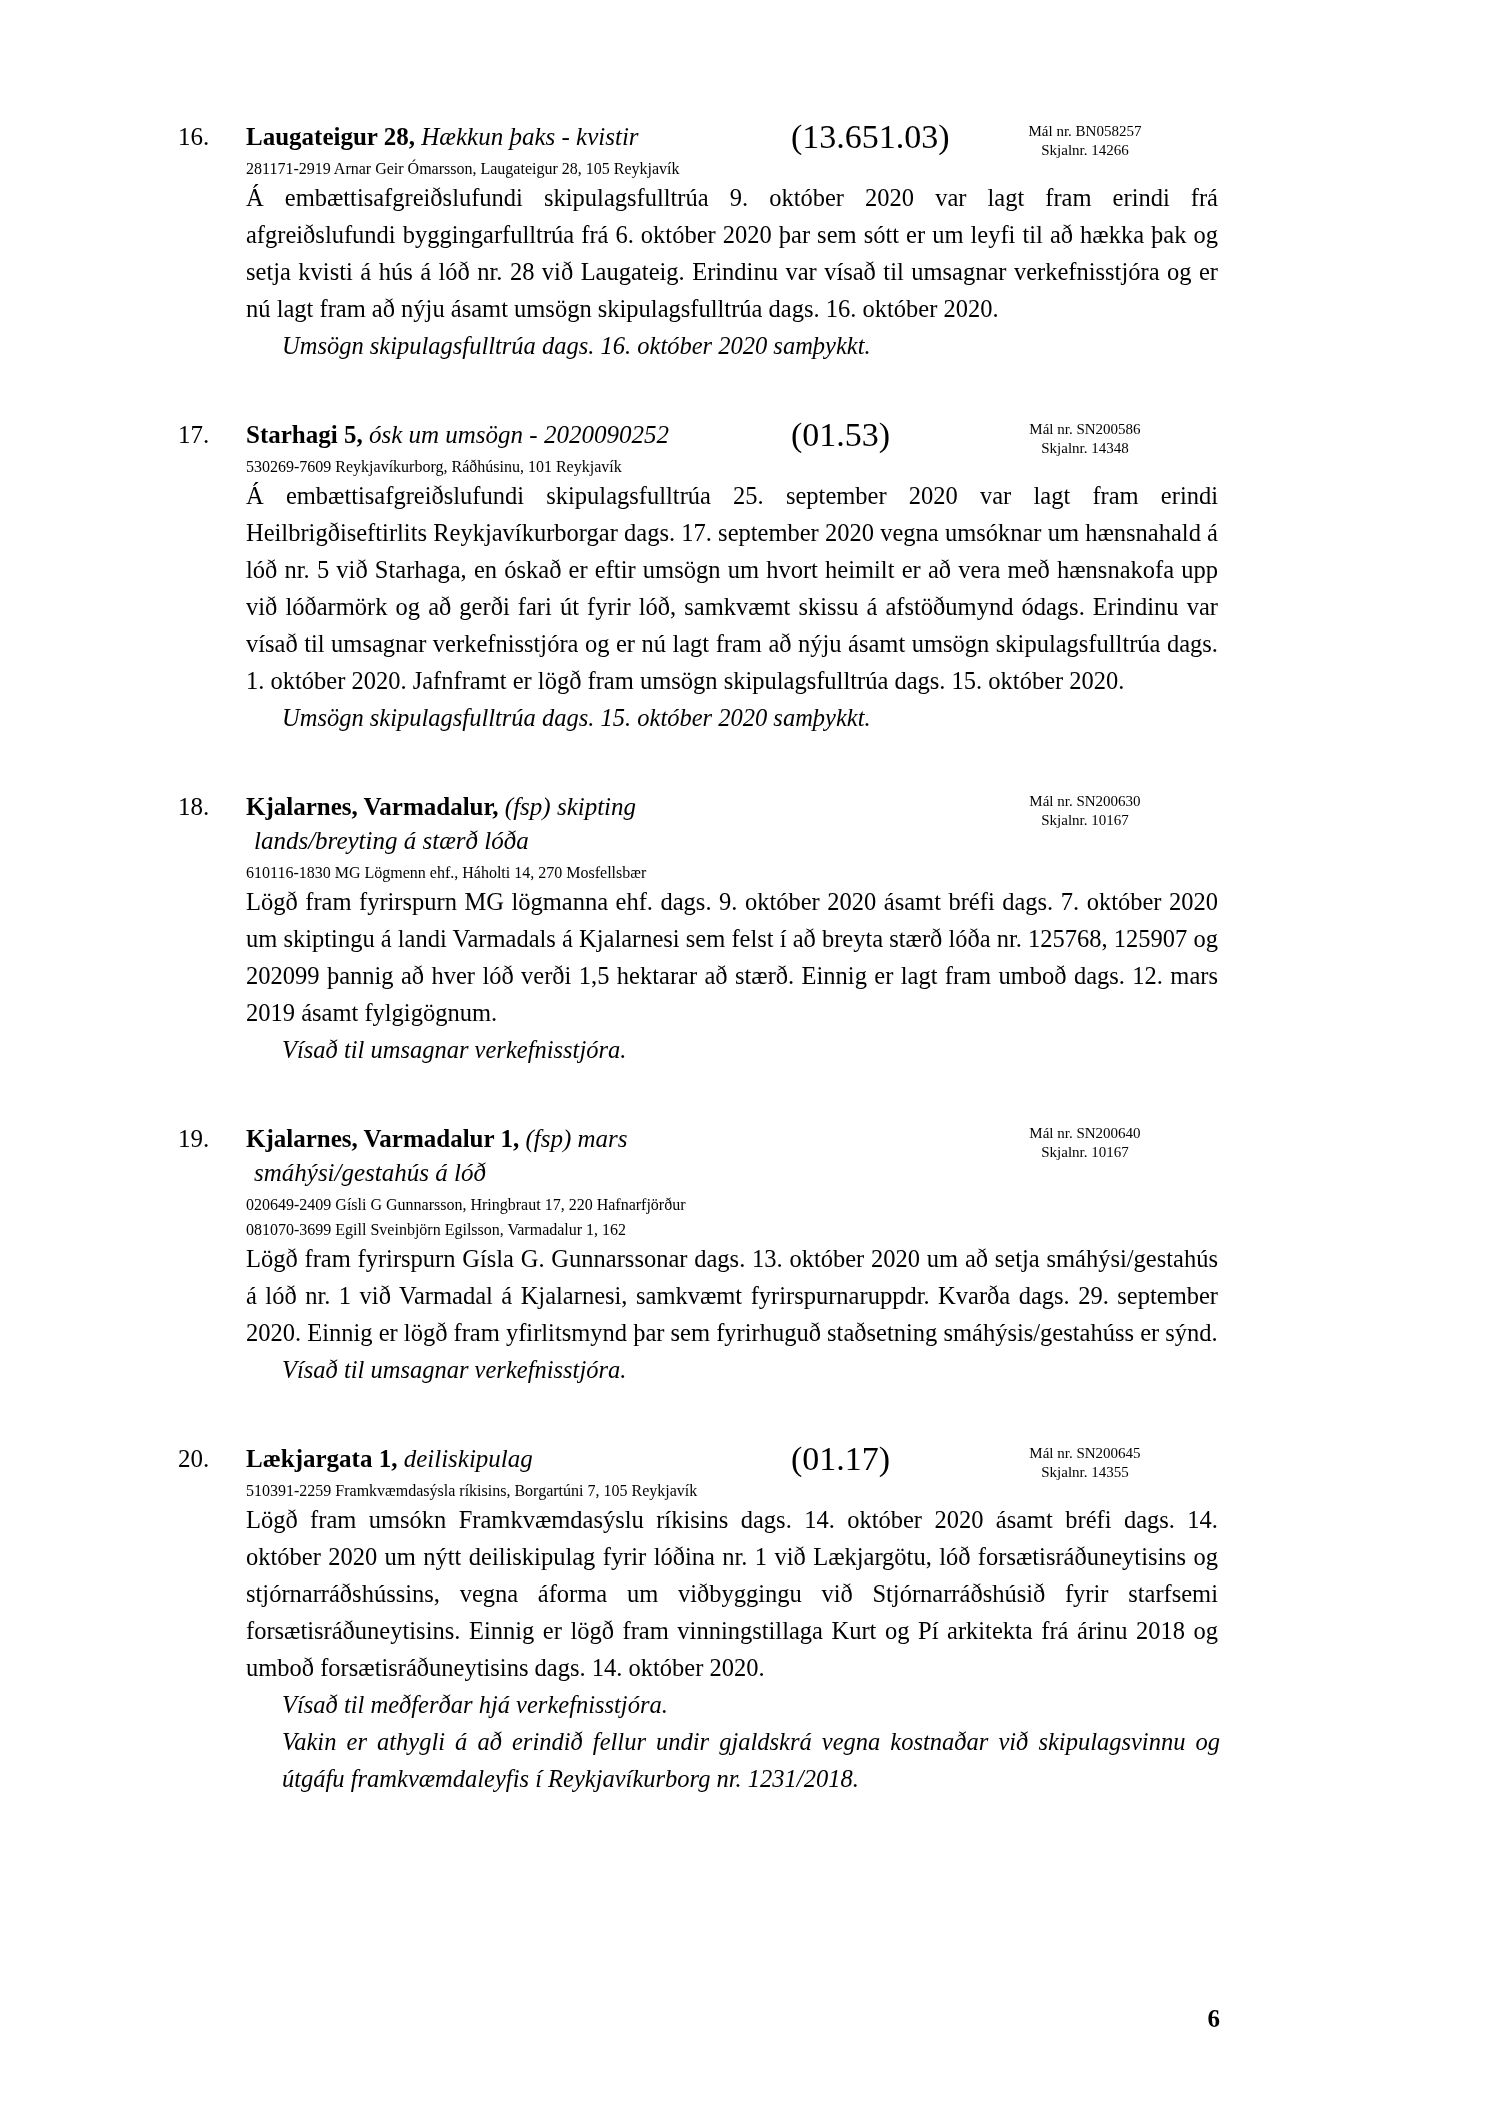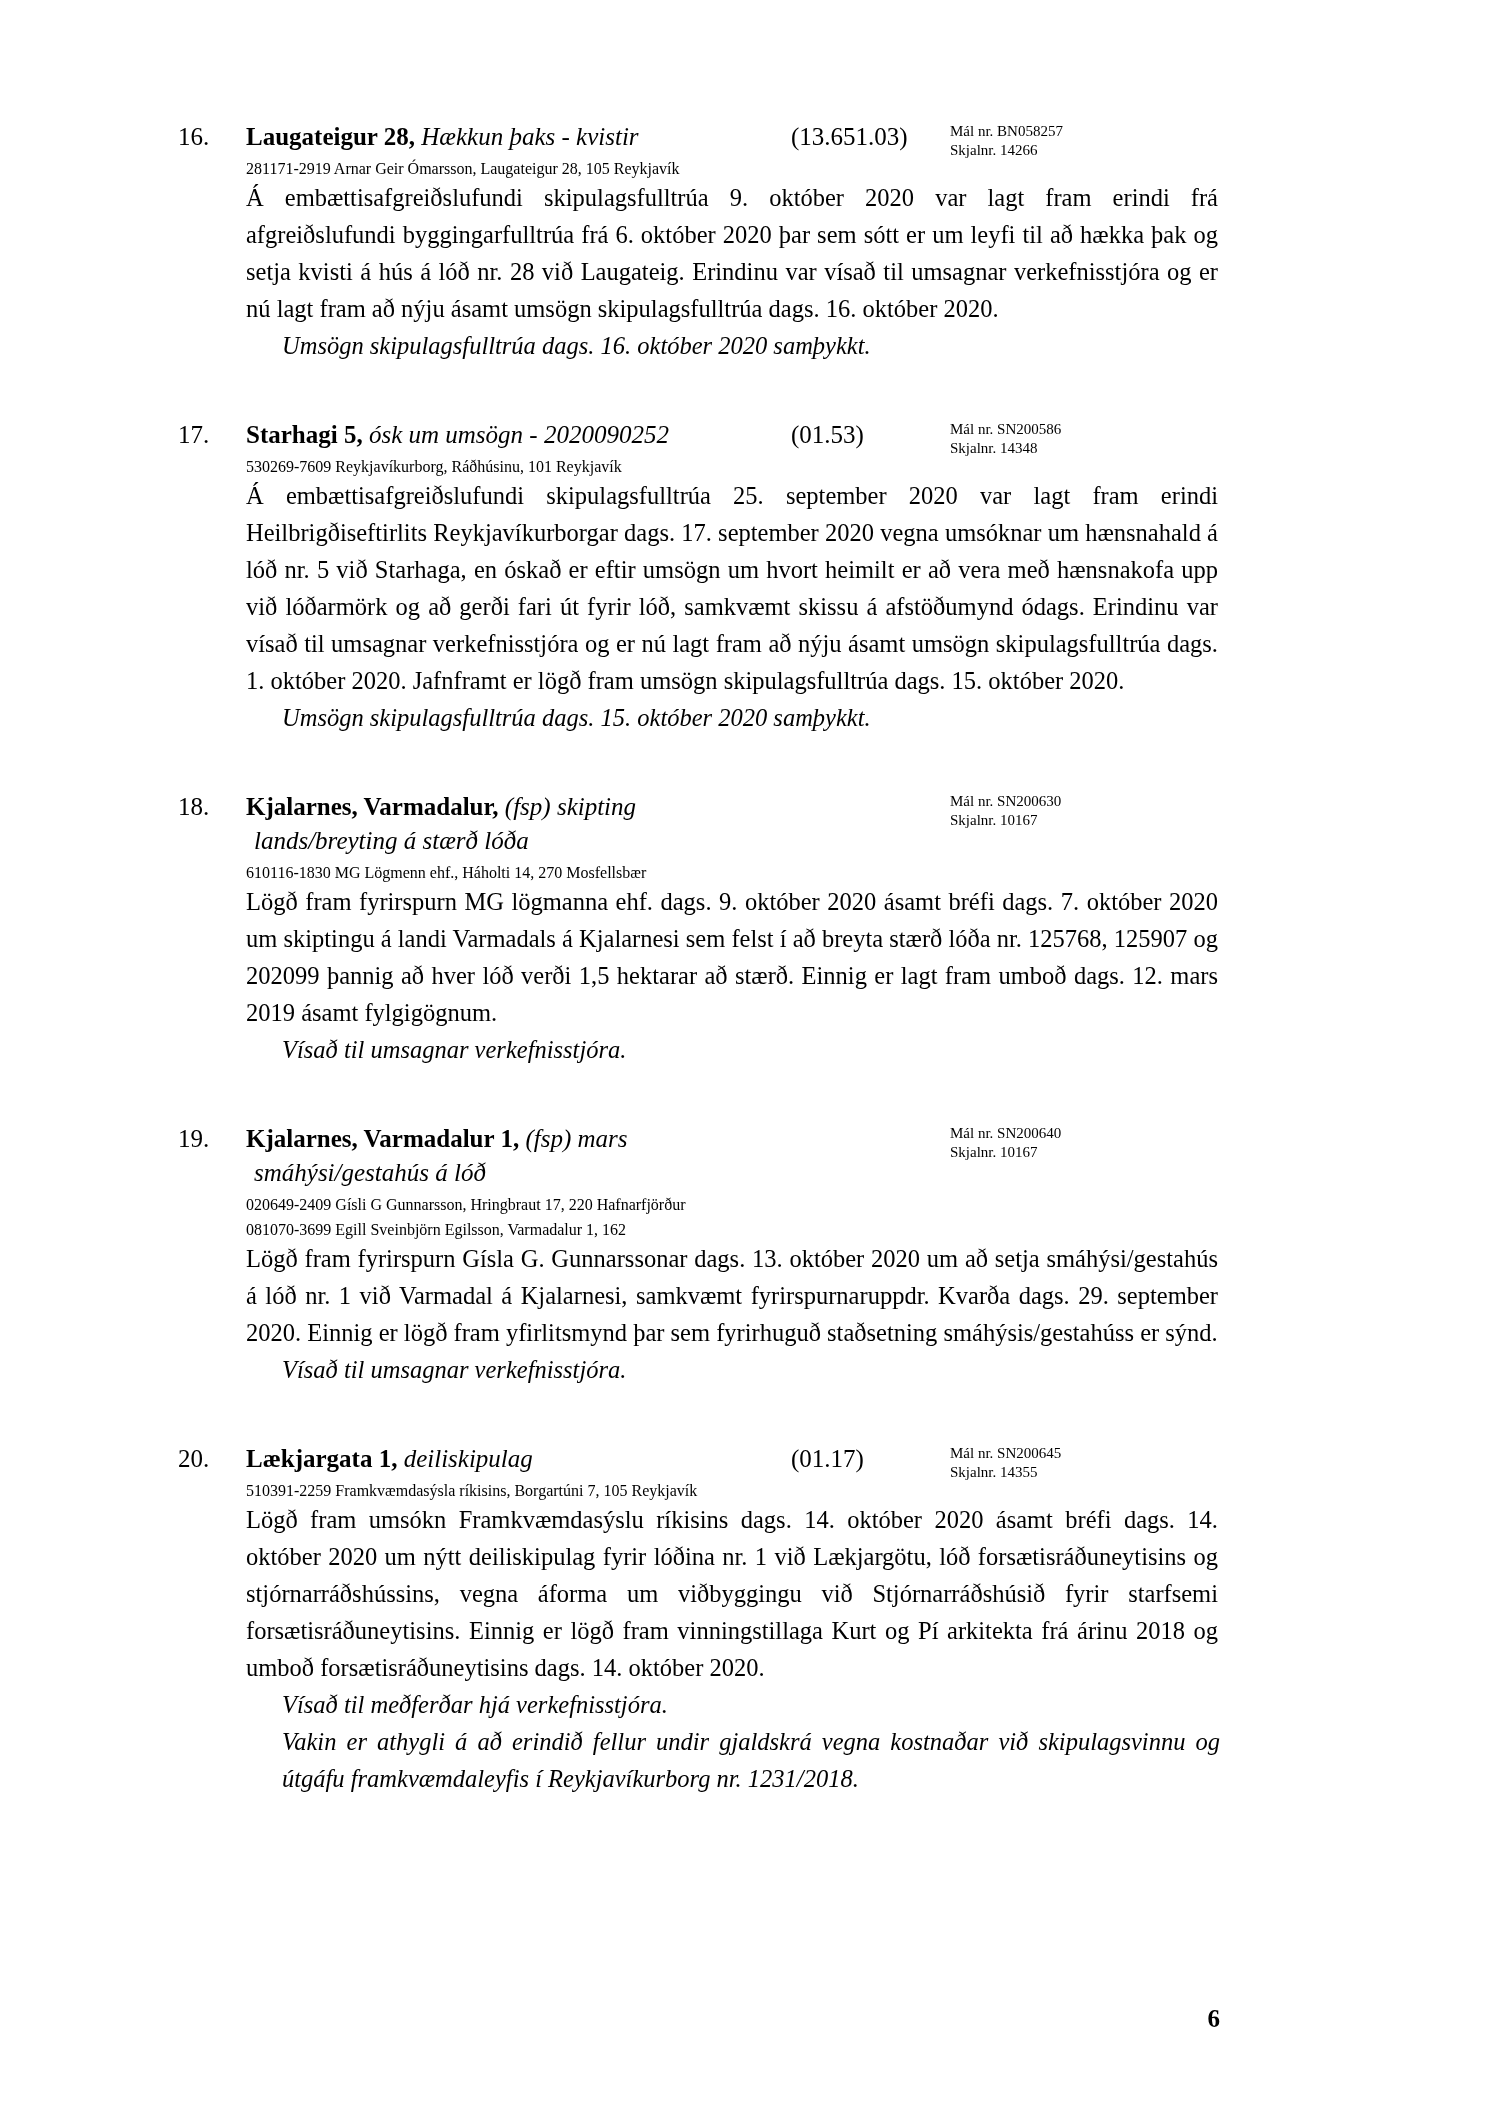--- a/index.html
+++ b/index.html
@@ -48,34 +48,35 @@
   .title-bold {
     font-weight: bold;
   }
   .title-ital {
     font-style: italic;
   }
   .code {
     position: absolute;
     left: 545px;
     top: 0;
-    font-size: 25px;
+    font-size: 34px;
     white-space: nowrap;
   }
   .title-line2 {
     margin-left: 76px;
     font-size: 25px;
     line-height: 34px;
     font-style: italic;
   }
   .caseinfo {
     position: absolute;
     right: 0;
     top: 2px;
     width: 270px;
+    text-align: center;
     font-size: 15px;
     line-height: 19px;
   }
   .parties {
     margin-left: 68px;
     font-size: 16px;
     line-height: 21px;
     margin-top: 4px;
   }
   .body-text {

